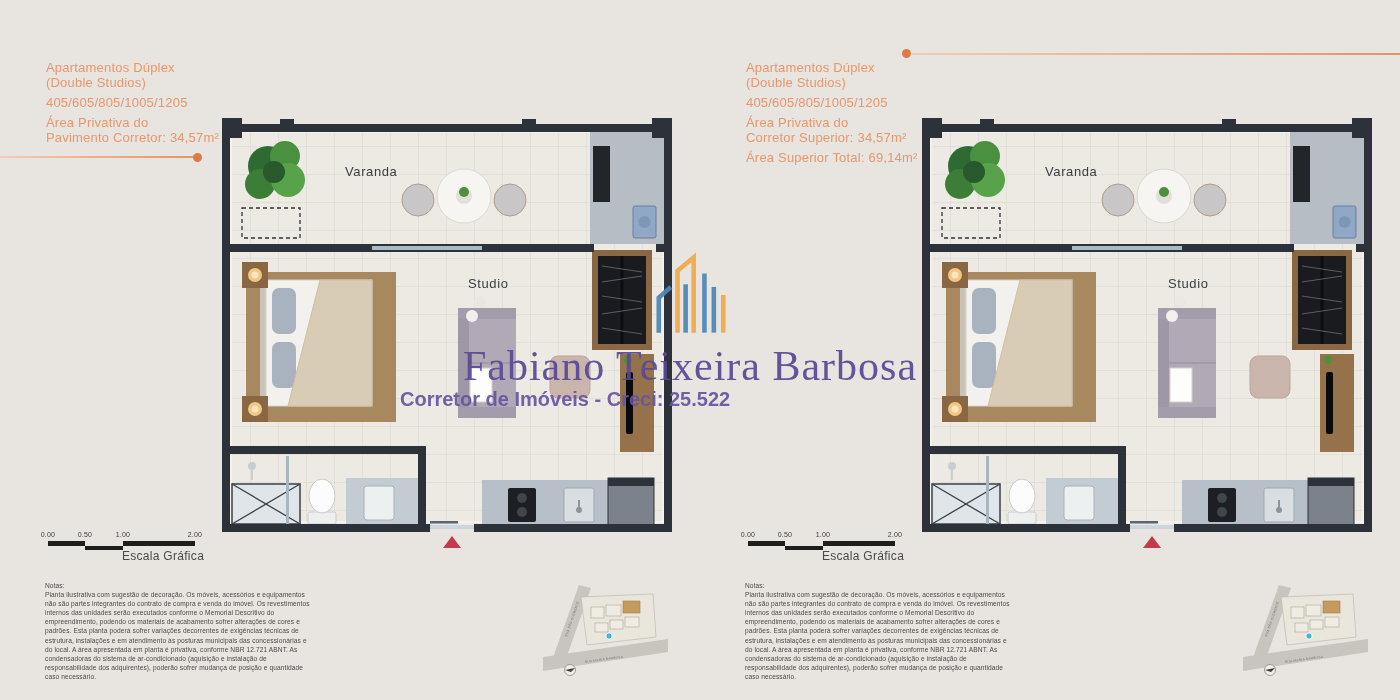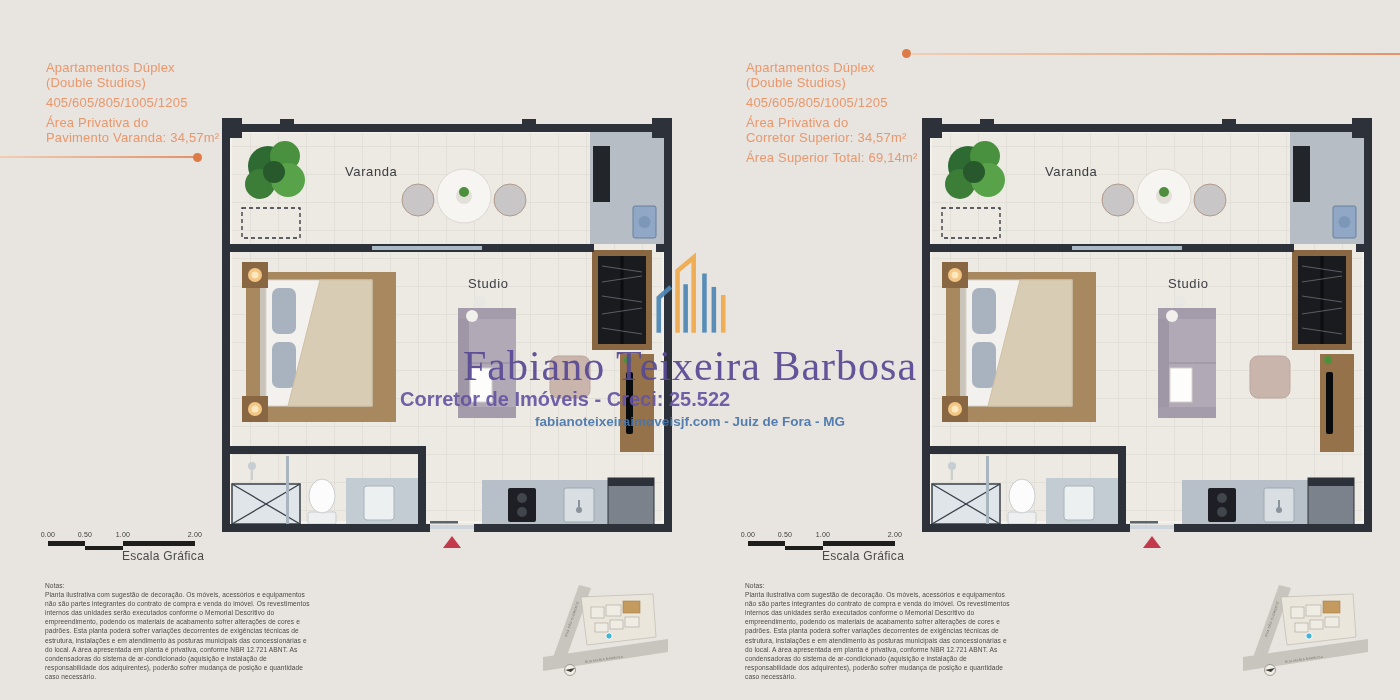--- a/index.html
+++ b/index.html
@@ -207,21 +207,21 @@
     </g>
   </defs>
 </svg>
 
 <div class="half left">
   <div class="info">
     <div>Apartamentos Dúplex</div>
     <div>(Double Studios)</div>
     <div class="mt">405/605/805/1005/1205</div>
     <div class="mt">Área Privativa do</div>
-    <div>Pavimento Varanda: 34,57m²</div>
+    <div>Pavimento Corretor: 34,57m²</div>
   </div>
   <div class="accent-line" style="left:0;top:156px;width:194px"></div>
   <div class="accent-dot" style="left:193px;top:152.5px"></div>
 
   <svg class="plan" viewBox="0 0 450 432">
     <use href="#floorplan"></use>
   </svg>
 
   <div class="scalebar">
     <span class="tick" style="left:3px">0.00</span>
@@ -287,14 +287,13 @@
       <path d="M8 60 V34 L17 26" stroke="#4c86b4"></path>
       <path d="M22 60 V14 L34 4 V60" stroke="#f0a94b"></path>
       <path d="M28 60 V24" stroke="#4c86b4"></path>
       <path d="M42 60 V16" stroke="#4c86b4"></path>
       <path d="M49 60 V26" stroke="#4c86b4"></path>
       <path d="M56 60 V32" stroke="#f0a94b"></path>
     </g>
   </svg>
   <div class="wm-name">Fabiano Teixeira Barbosa</div>
   <div class="wm-sub">Corretor de Imóveis - Creci: 25.522</div>
-  <div class="wm-site">fabianoteixeiraimoveisjf.com - Juiz de Fora - MG</div>
 </div>
 
 </body></html>

